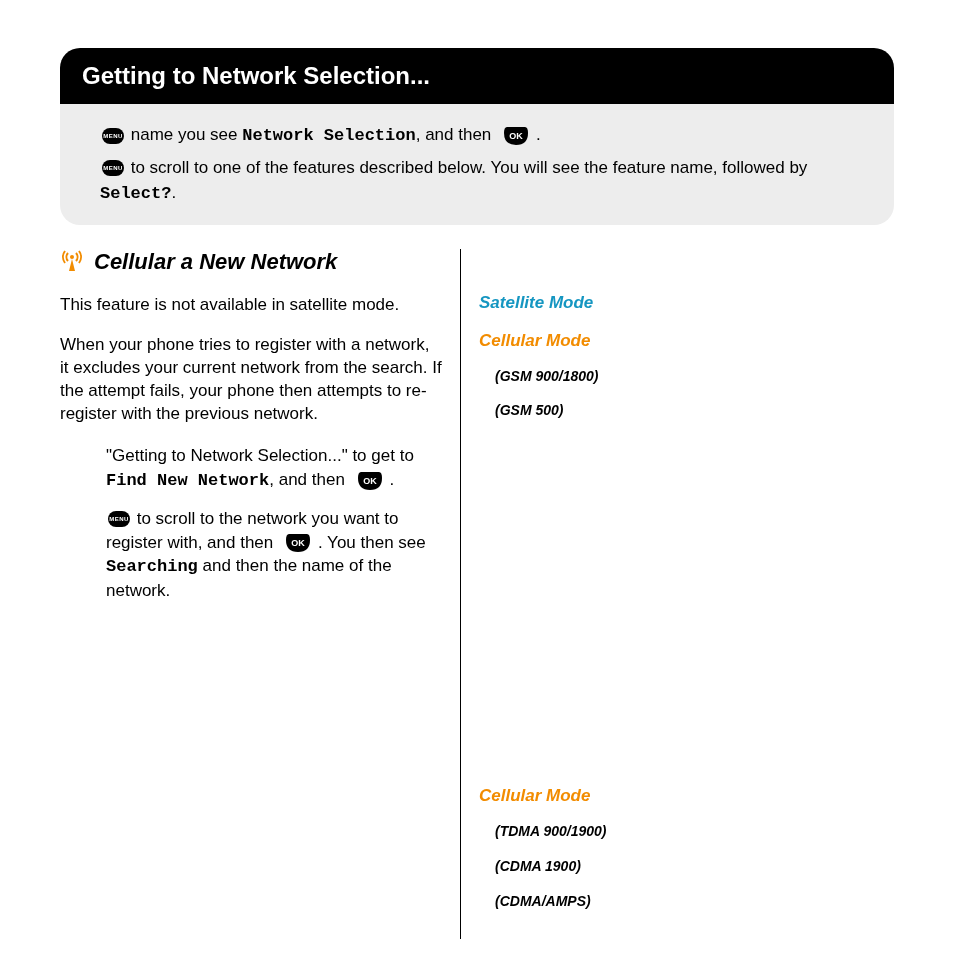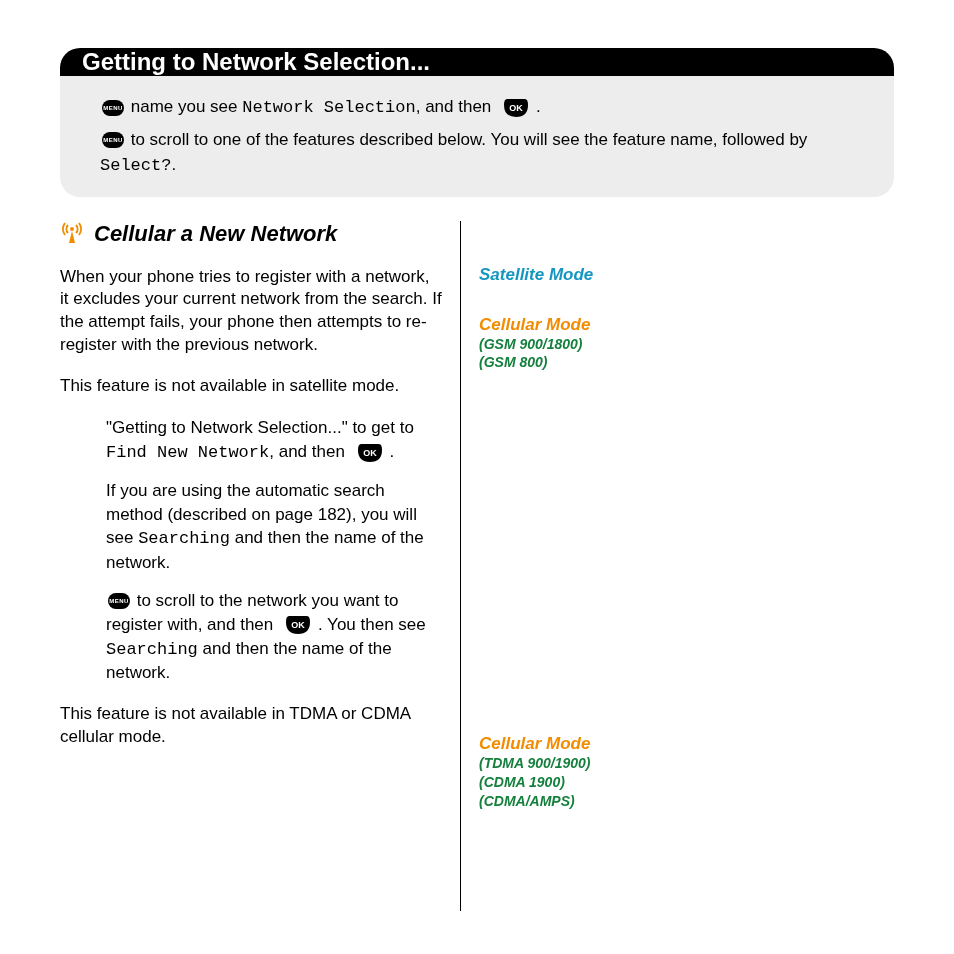--- a/index.html
+++ b/index.html
@@ -14,21 +14,21 @@
   }
   .page {
     padding: 48px 60px 0 60px;
     box-sizing: border-box;
   }
   .header-box {
     background: #000;
     color: #fff;
     font-weight: 800;
     font-size: 24px;
-    padding: 0 22px;
+    padding: 14px 22px;
     border-radius: 20px 20px 0 0;
   }
   .intro-box {
     background: #ededed;
     border-radius: 0 0 20px 20px;
     padding: 18px 30px 18px 40px;
     font-size: 17px;
     line-height: 1.5;
   }
   .menu-icon {
@@ -49,20 +49,21 @@
   .ok-icon {
     display: inline-block;
     vertical-align: middle;
     position: relative;
     margin: 0 8px;
   }
   .ok-icon svg { display: block; }
   .lcd {
     font-family: "Courier New", monospace;
     letter-spacing: 0px;
+    font-weight: bold;
   }
   .two-col {
     display: flex;
     margin-top: 24px;
   }
   .left-col {
     width: 382px;
     padding-right: 18px;
   }
   .right-col {
@@ -92,27 +93,27 @@
     line-height: 1.4;
   }
   .steps p { margin: 0 0 14px 0; }
   .mode-label {
     font-weight: 800;
     font-style: italic;
     font-size: 17px;
     margin: 0;
   }
   .satellite { color: #1596c1; }
-  .cellular { color: #f28c00; margin-top: 12px; }
+  .cellular { color: #f28c00; }
   .mode-sub {
-    color: #15803d;
+    color: #000000;
     font-weight: 800;
     font-style: italic;
     font-size: 14px;
-    margin: 0;
+    margin: 16px;
     line-height: 1.35;
   }
   .right-spacer-1 { height: 44px; }
   .right-spacer-2 { height: 350px; }
 </style>
 </head>
 <body>
 
 <div class="page">
 
@@ -147,57 +148,53 @@
                 <path d="M19 2 A10 10 0 0 1 19 14"></path>
                 <path d="M16 4 A6 6 0 0 1 16 12"></path>
               </g>
               <circle cx="12" cy="8" r="2" fill="#f28c00"></circle>
               <path d="M12 10 L9 22 L15 22 Z" fill="#f28c00"></path>
             </svg>
         </span>
         <span class="sec-title">Cellular a New Network</span>
       </div>
 
+      <p class="body-para">This feature is not available in satellite mode.</p>
       <p class="body-para">When your phone tries to register with a network, it excludes your current network from the search. If the attempt fails, your phone then attempts to re-register with the previous network.</p>
-      <p class="body-para">This feature is not available in satellite mode.</p>
 
       <div class="steps">
         <p>
           <span>"Getting to Network Selection..." to get to </span><span class="lcd">Find New Network</span><span>, and then </span>
           <span class="ok-icon">
             <svg width="24" height="18" viewBox="0 0 24 18">
                 <path d="M3 0 H21 Q24 0 24 6 Q24 18 12 18 Q0 18 0 6 Q0 0 3 0 Z" fill="#000"></path>
                 <text x="12" y="12" fill="#fff" font-size="9" font-weight="700" text-anchor="middle" font-family="Arial">OK</text>
               </svg>
           </span><span>.</span>
         </p>
         <p>
-          <span>If you are using the automatic search method (described on page 182), you will see </span><span class="lcd">Searching</span><span> and then the name of the network.</span>
-        </p>
-        <p>
           <span class="menu-icon">MENU</span><span> to scroll to the network you want to register with, and then </span>
           <span class="ok-icon">
             <svg width="24" height="18" viewBox="0 0 24 18">
                 <path d="M3 0 H21 Q24 0 24 6 Q24 18 12 18 Q0 18 0 6 Q0 0 3 0 Z" fill="#000"></path>
                 <text x="12" y="12" fill="#fff" font-size="9" font-weight="700" text-anchor="middle" font-family="Arial">OK</text>
               </svg>
           </span><span>. You then see </span><span class="lcd">Searching</span><span> and then the name of the network.</span>
         </p>
       </div>
 
-      <p class="body-para">This feature is not available in TDMA or CDMA cellular mode.</p>
     </div>
 
     <div class="right-col">
       <div class="right-spacer-1"></div>
       <p class="mode-label satellite">Satellite Mode</p>
       <div style="height:18px"></div>
       <p class="mode-label cellular">Cellular Mode</p>
       <p class="mode-sub">(GSM 900/1800)</p>
-      <p class="mode-sub">(GSM 800)</p>
+      <p class="mode-sub">(GSM 500)</p>
       <div class="right-spacer-2"></div>
       <p class="mode-label cellular">Cellular Mode</p>
       <p class="mode-sub">(TDMA 900/1900)</p>
       <p class="mode-sub">(CDMA 1900)</p>
       <p class="mode-sub">(CDMA/AMPS)</p>
     </div>
   </div>
 
 </div>
 

